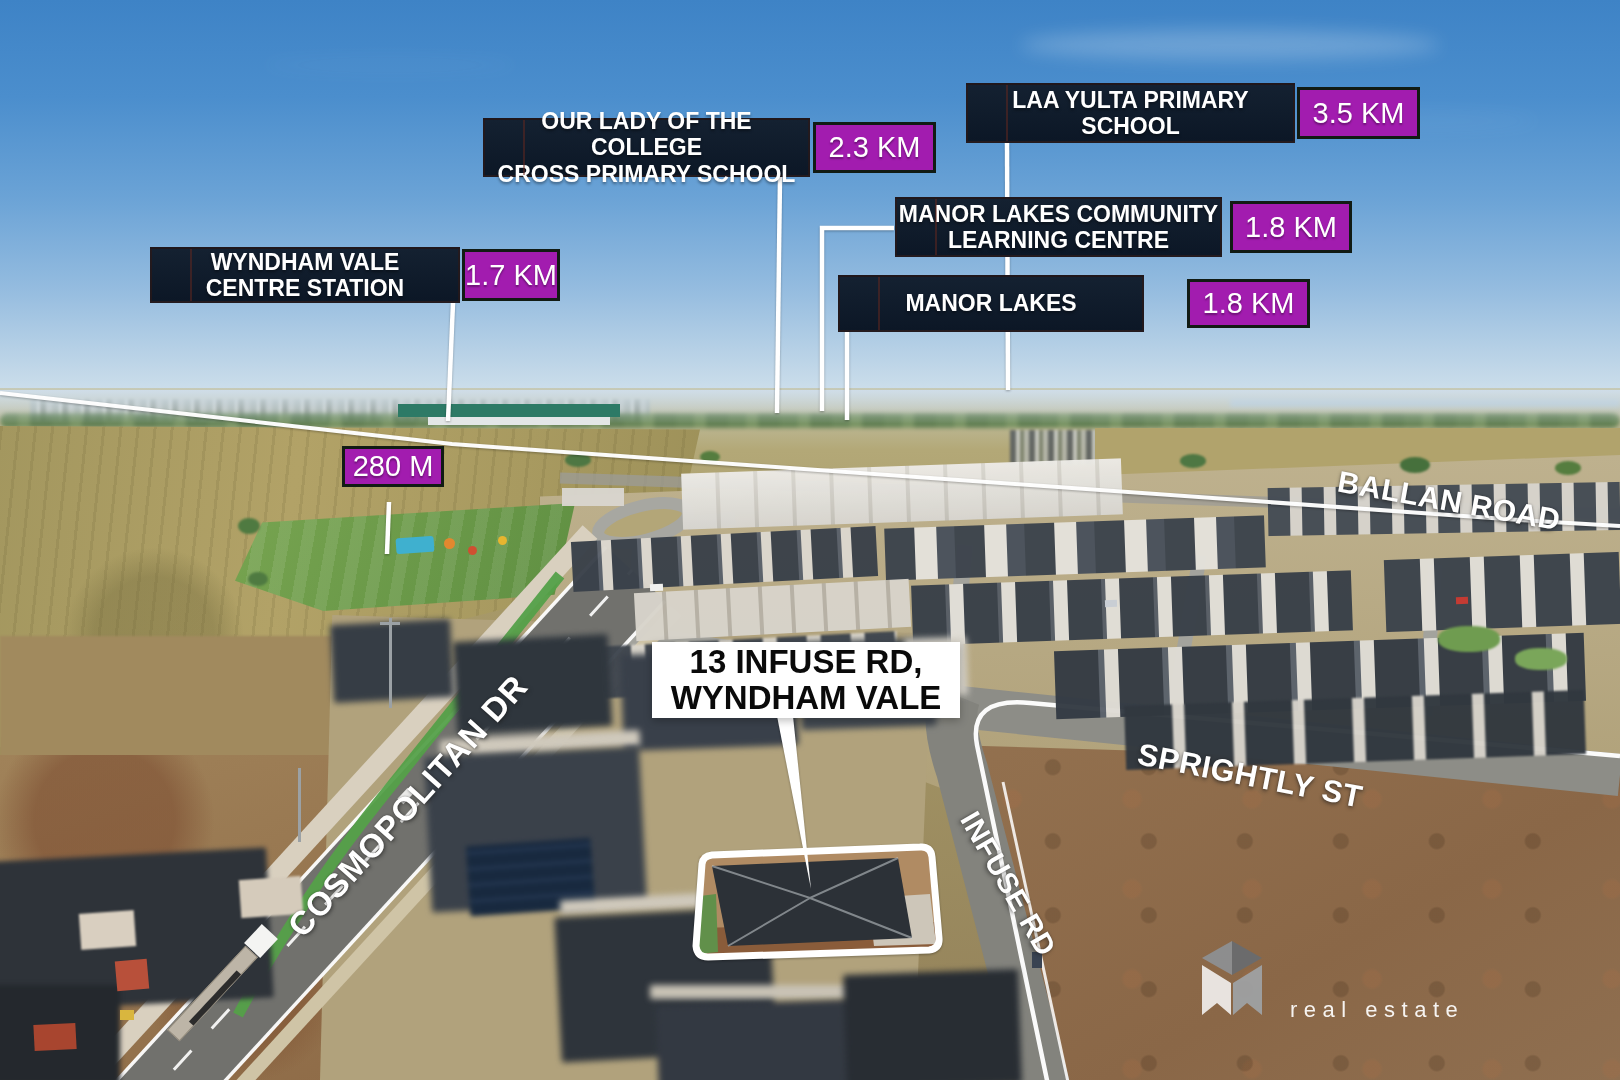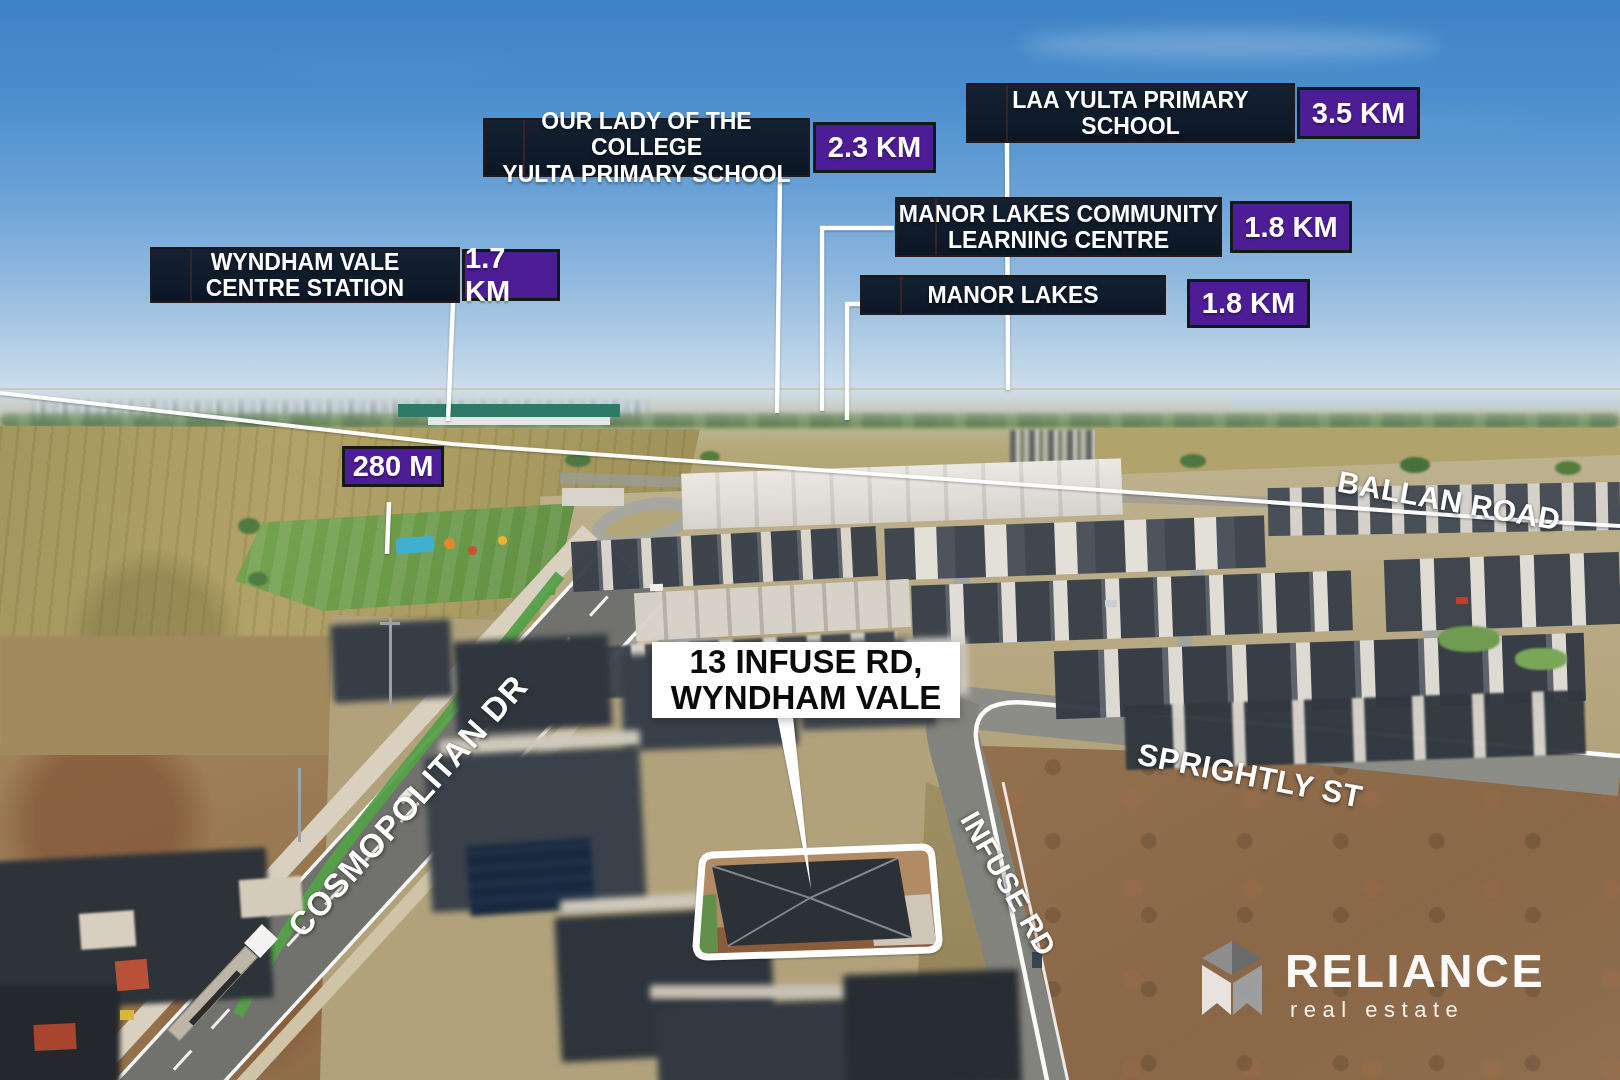--- a/index.html
+++ b/index.html
@@ -67,23 +67,23 @@
 
   
   .road-label{position:absolute;color:#fff;font-weight:bold;white-space:nowrap;z-index:30;
     letter-spacing:.5px;text-shadow:0 2px 4px rgba(30,30,30,.55),0 0 2px rgba(0,0,0,.3);}
   .poi-dark{position:absolute;z-index:40;color:#fff;font-weight:bold;text-align:center;
     display:flex;flex-direction:column;justify-content:center;line-height:1.14;
     background:linear-gradient(180deg,#142131,#0c1726);
     border:2px solid rgba(46,24,20,.6);text-shadow:0 2px 3px rgba(0,0,0,.4);font-size:23px;}
   .poi-dark::after{content:"";position:absolute;left:38px;top:0;bottom:0;width:2px;
     background:rgba(104,40,30,.5);}
-  .poi-dist{position:absolute;z-index:40;color:#fff;font-weight:bold;font-size:29px;
+  .poi-dist{position:absolute;z-index:40;color:#fff;font-weight:normal;font-size:29px;
     display:flex;align-items:center;justify-content:center;
-    background:#4c1d95;border:3px solid #111b14;text-shadow:0 2px 2px rgba(0,0,0,.35);}
+    background:#a21caf;border:3px solid #111b14;text-shadow:0 2px 2px rgba(0,0,0,.35);}
   .property-card{position:absolute;z-index:40;background:#fff;color:#0a0a0a;font-weight:bold;
     font-size:33px;line-height:36px;text-align:center;display:flex;flex-direction:column;
     justify-content:center;box-shadow:0 3px 8px rgba(0,0,0,.25);}
   .brand{position:absolute;z-index:45;color:#fff;}
   .brand-name{position:absolute;font-size:47px;font-weight:800;letter-spacing:2.5px;
     color:rgba(255,255,255,.97);}
   .brand-tag{position:absolute;font-size:22px;font-weight:400;letter-spacing:6.5px;
     color:rgba(255,255,255,.92);}
   svg.layer{position:absolute;left:0;top:0;}
 </style>
@@ -225,31 +225,31 @@
   <div class="road-label" style="left:1008px;top:884px;font-size:29px;transform:translate(-50%,-50%) rotate(60deg);">INFUSE RD</div>
 
   <div class="poi-dark" style="left:966px;top:83px;width:329px;height:60px;">
     <span>LAA YULTA PRIMARY</span>
     <span>SCHOOL</span>
   </div>
   <div class="poi-dist" style="left:1297px;top:87px;width:123px;height:52px;">3.5 KM</div>
 
   <div class="poi-dark" style="left:483px;top:118px;width:327px;height:59px;">
     <span>OUR LADY OF THE COLLEGE</span>
-    <span>YULTA PRIMARY SCHOOL</span>
+    <span>CROSS PRIMARY SCHOOL</span>
   </div>
   <div class="poi-dist" style="left:813px;top:122px;width:123px;height:51px;">2.3 KM</div>
 
   <div class="poi-dark" style="left:895px;top:197px;width:327px;height:60px;">
     <span>MANOR LAKES COMMUNITY</span>
     <span>LEARNING CENTRE</span>
   </div>
   <div class="poi-dist" style="left:1230px;top:201px;width:122px;height:52px;">1.8 KM</div>
 
-  <div class="poi-dark" style="left:860px;top:275px;width:306px;height:40px;">
+  <div class="poi-dark" style="left:838px;top:275px;width:306px;height:57px;">
     <span>MANOR LAKES</span>
   </div>
   <div class="poi-dist" style="left:1187px;top:279px;width:123px;height:49px;">1.8 KM</div>
 
   <div class="poi-dark" style="left:150px;top:247px;width:310px;height:56px;">
     <span>WYNDHAM VALE</span>
     <span>CENTRE STATION</span>
   </div>
   <div class="poi-dist" style="left:462px;top:249px;width:98px;height:52px;">1.7 KM</div>
 
@@ -260,17 +260,16 @@
     <span>WYNDHAM VALE</span>
   </div>
 
   <div class="brand" style="left:1195px;top:935px;width:400px;height:100px;">
     <svg width="64" height="78" viewBox="0 0 64 76" style="position:absolute;left:5px;top:5px;opacity:.95;">
       <polygon points="32,0 2,17 32,34" fill="#8e9092"></polygon>
       <polygon points="32,0 62,17 32,34" fill="#6a6c6e"></polygon>
       <polygon points="2,24 31,42 31,74 17,62 2,74" fill="rgba(245,245,245,.92)"></polygon>
       <polygon points="33,42 62,24 62,74 47,62 33,74" fill="#9fa1a3"></polygon>
     </svg>
-    <div class="brand-name" style="left:90px;top:8px;">RELIANCE</div>
     <div class="brand-tag" style="left:95px;top:62px;">real estate</div>
   </div>
 
 </div>
 
 </body></html>

